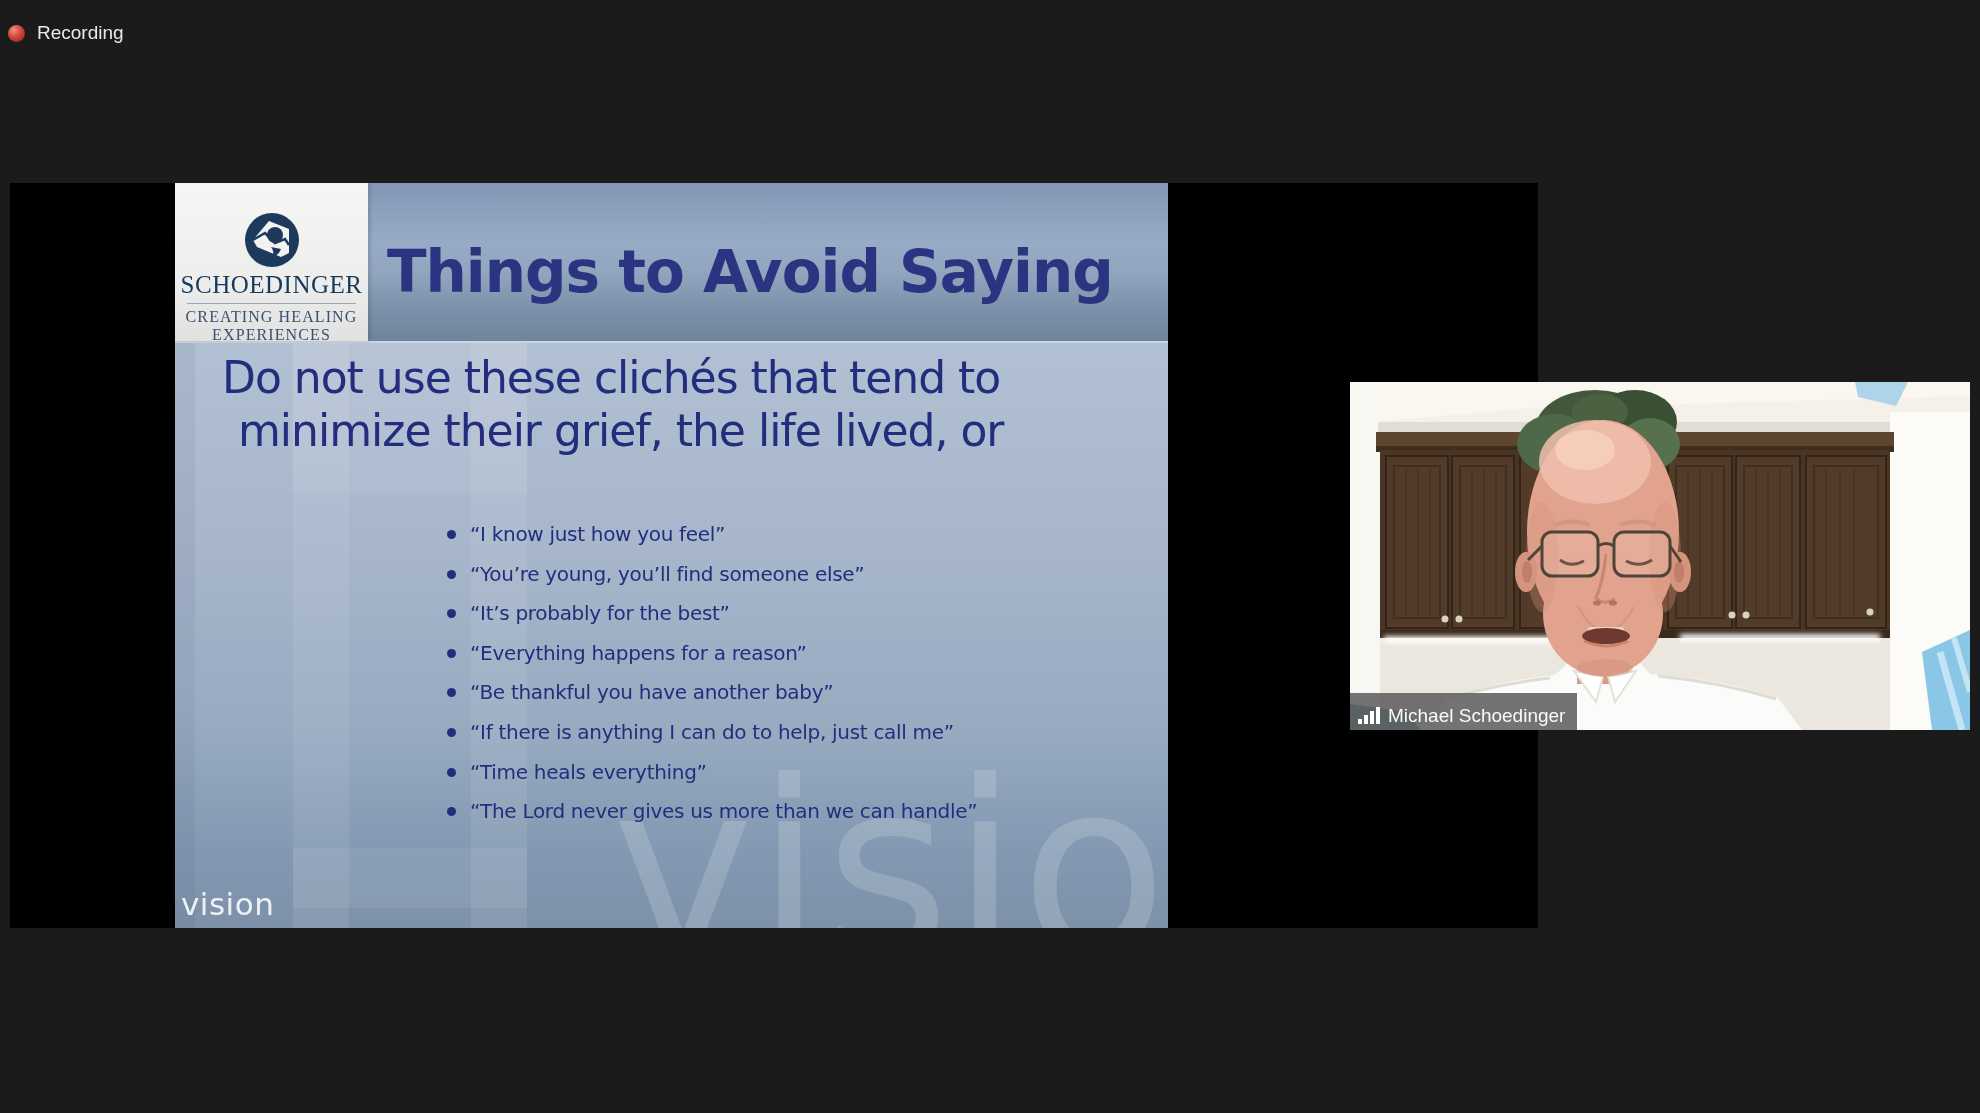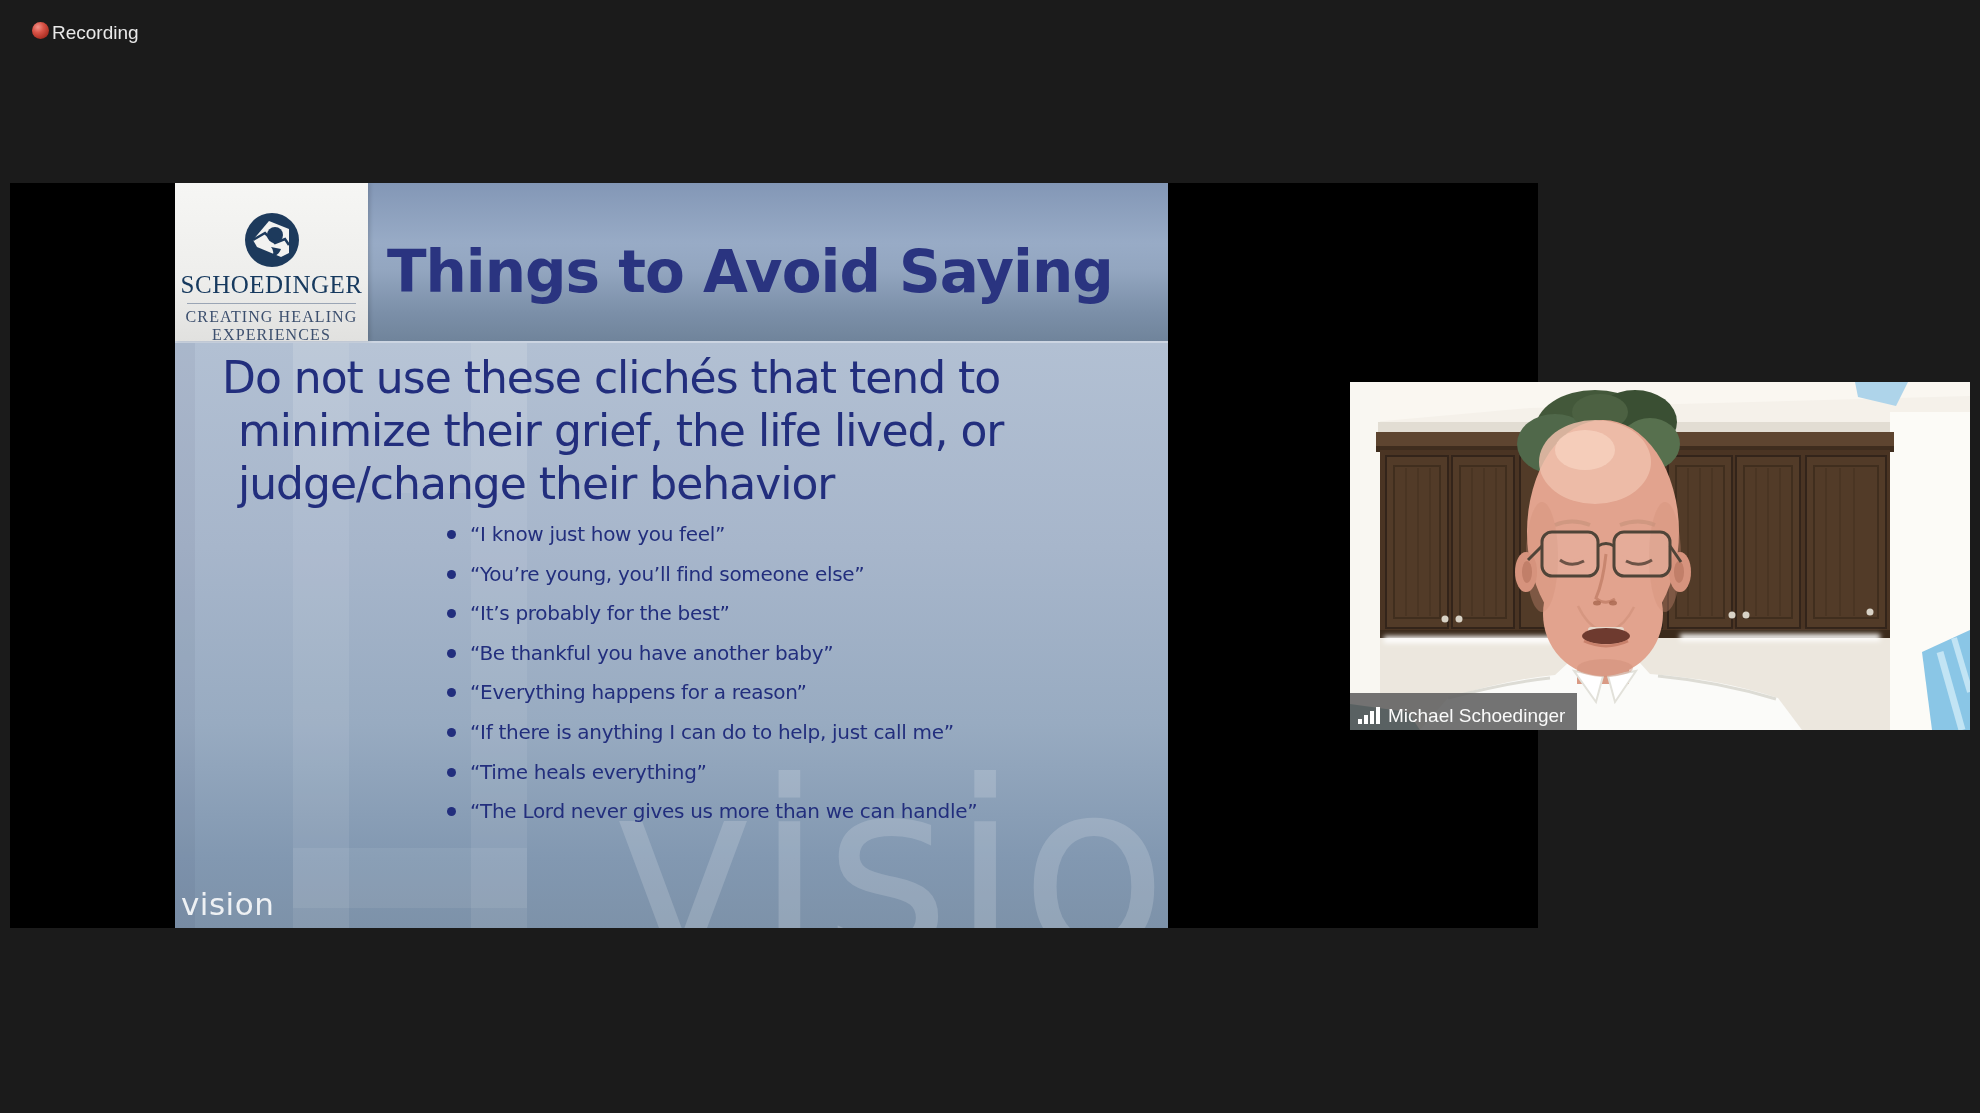--- a/index.html
+++ b/index.html
@@ -1,20 +1,20 @@
 <!DOCTYPE html>
 <html><head>
 <meta charset="utf-8">
 <style>
   html,body{margin:0;padding:0;background:#101010;}
   .stage{position:relative;width:1980px;height:1113px;background:#1b1b1b;overflow:hidden;
          font-family:"Liberation Sans",sans-serif;}
 
   
-  .recording{position:absolute;left:32px;top:22px;display:flex;gap:3px;}
+  .recording{position:absolute;left:8px;top:22px;display:flex;align-items:center;gap:12px;}
   .rec-dot{width:17px;height:17px;border-radius:50%;
            background:radial-gradient(circle at 35% 30%, #f2938a 0%, #d85347 35%, #b03226 70%, #7e1d14 100%);}
   .rec-label{color:#e9e9e9;font-size:19px;}
 
   
   .share{position:absolute;left:10px;top:183px;width:1528px;height:745px;background:#000;}
 
   
   .slide{position:absolute;left:165px;top:0;width:993px;height:745px;overflow:hidden;
          font-family:"DejaVu Sans",sans-serif;}
@@ -97,29 +97,28 @@
         <div class="stripe s3"></div>
         <div class="stripe s1"></div>
         <div class="stripe s2"></div>
         <div class="stripe-patch"></div>
         <div class="stripe-bar"></div>
         <div class="wm-big">vision</div>
 
         <div class="heading">
           <div class="h-first">Do not use these clichés that tend to</div>
           <div class="h-cont">minimize their grief, the life lived, or</div>
-          <div class="h-cont">judge/change their behavior</div>
         </div>
 
         <ul class="bullets">
           <li>“I know just how you feel”</li>
           <li>“You’re young, you’ll find someone else”</li>
           <li>“It’s probably for the best”</li>
+          <li>“Everything happens for a reason”</li>
           <li>“Be thankful you have another baby”</li>
-          <li>“Everything happens for a reason”</li>
           <li>“If there is anything I can do to help, just call me”</li>
           <li>“Time heals everything”</li>
           <li>“The Lord never gives us more than we can handle”</li>
         </ul>
 
         <div class="wm-small">vision</div>
       </div>
     </div>
   </div>
 

